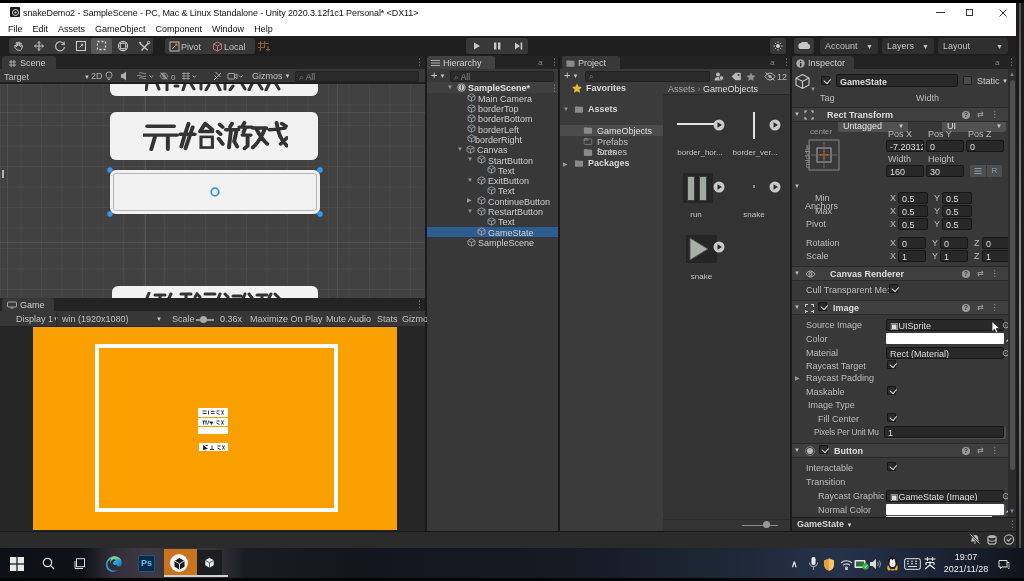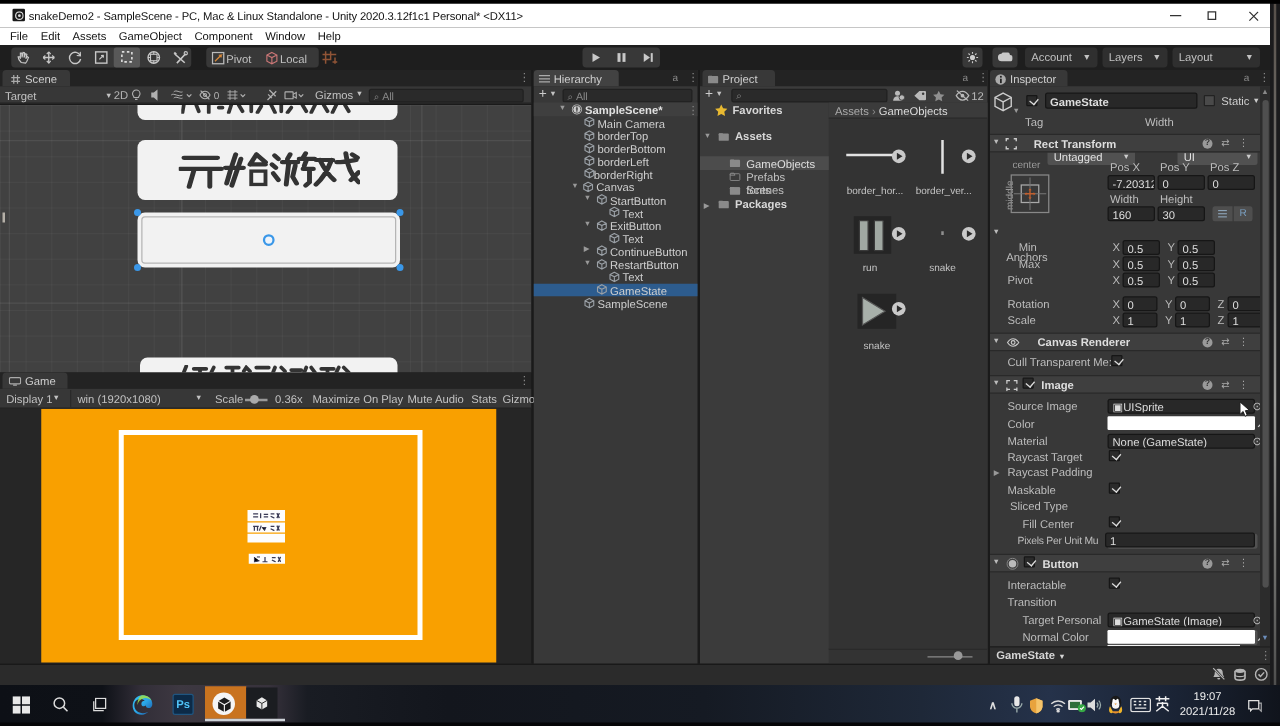--- a/index.html
+++ b/index.html
@@ -254,21 +254,21 @@
 <div class="abs row t" style="left:7px;top:300px;gap:3px;">
       <svg width="10" height="8" viewBox="0 0 10 8" fill="none" stroke="#aaa" stroke-width="1">
         <rect x="0.5" y="1" width="9" height="5" rx="1"></rect>
         <path d="M3.5 7 h3"></path>
       </svg>
       <span style="color:#d0d0d0;">Game</span>
     </div>
 <div class="abs dim" style="left:415px;top:299px;font-size:9px;">⋮</div>
 
 <div class="abs" style="left:0;top:311px;width:425px;height:16px;background:#373737;border-bottom:1px solid #232323;"></div>
-<div class="abs row" style="left:5px;top:314px;gap:0;">
+<div class="abs row" style="left:16px;top:314px;gap:0;">
       <span class="t">Display 1</span>
       <span class="t" style="font-size:6px;">▼</span>
     </div>
 <div class="abs" style="left:56px;top:312px;width:1px;height:14px;background:#2a2a2a;"></div>
 <div class="abs row" style="left:62px;top:314px;width:100px;justify-content:space-between;">
       <span class="t">win (1920x1080)</span>
       <span class="t" style="font-size:6px;">▼</span>
     </div>
 <div class="abs t" style="left:172px;top:314px;">Scale</div>
 <div class="abs" style="left:196px;top:319px;width:18px;height:1.5px;background:#999;"></div>
@@ -671,29 +671,29 @@
     </div>
 <div class="abs lbl" style="left:806px;top:320px;">Source Image</div>
 <div class="fld" style="left:886px;top:319px;width:118px;">▣UISprite</div>
 <div class="abs" style="left:1002px;top:320px;font-size:9px;color:#bbb;">⊙</div>
 <div class="abs lbl" style="left:806px;top:334px;">Color</div>
 <div class="abs" style="left:886px;top:333px;width:118px;height:11px;background:#fff;border-radius:1px;"></div>
 <svg class="abs" style="left:1005px;top:333px;" width="9" height="10" viewBox="0 0 9 10" fill="none" stroke="#ccc" stroke-width="1.1">
       <path d="M1.5 8.5 L5.5 4.5 M4.5 3.5 L7 1 L8.5 2.5 L6 5"></path>
     </svg>
 <div class="abs lbl" style="left:806px;top:348px;">Material</div>
-<div class="fld" style="left:886px;top:347px;width:118px;">None (GameState)</div>
+<div class="fld" style="left:886px;top:347px;width:118px;">Rect (Material)</div>
 <div class="abs" style="left:1002px;top:348px;font-size:9px;color:#bbb;">⊙</div>
 <div class="abs lbl" style="left:806px;top:361px;">Raycast Target</div>
 <div class="abs chk" style="left:887px;top:360px;"></div>
 <div class="abs" style="left:795px;top:374px;font-size:6px;color:#999;">▶</div>
 <div class="abs lbl" style="left:806px;top:373px;text-align:right;">Raycast Padding</div>
 <div class="abs lbl" style="left:806px;top:387px;">Maskable</div>
 <div class="abs chk" style="left:887px;top:386px;"></div>
-<div class="abs lbl" style="left:808px;top:400px;">Sliced Type</div>
+<div class="abs lbl" style="left:808px;top:400px;">Image Type</div>
 <div class="drp" style="left:886px;top:399px;width:120px;">Sliced<span class="car">▼</span></div>
 <div class="abs lbl" style="left:818px;top:414px;">Fill Center</div>
 <div class="abs chk" style="left:887px;top:413px;"></div>
 <div class="abs lbl" style="left:814px;top:427px;font-size:8.3px;letter-spacing:-0.2px;">Pixels Per Unit Mu</div>
 <div class="fld" style="left:884px;top:426px;width:120px;">1</div>
 
 <div class="abs" style="left:792px;top:443px;width:224px;height:15px;background:#3f3f3f;border-top:1px solid #292929;border-bottom:1px solid #292929;"></div>
 <div class="abs" style="left:794px;top:447px;font-size:6px;color:#bbb;">▼</div>
 <svg class="abs" style="left:805px;top:446px;" width="10" height="10" viewBox="0 0 10 10">
       <circle cx="5" cy="5" r="3" fill="#bbb"></circle>
@@ -703,21 +703,21 @@
 <div class="abs lbl" style="left:834px;top:446px;color:#dedede;font-weight:bold;">Button</div>
 <div class="hic" style="left:962px;top:446px;width:50px;">
       <span style="width:8px;height:8px;border-radius:50%;background:#9a9a9a;color:#333;font-size:7px;line-height:8px;text-align:center;font-weight:bold;">?</span>
       <span>⇄</span>
       <span>⋮</span>
     </div>
 <div class="abs lbl" style="left:806px;top:463px;">Interactable</div>
 <div class="abs chk" style="left:887px;top:462px;"></div>
 <div class="abs lbl" style="left:806px;top:477px;">Transition</div>
 <div class="drp" style="left:886px;top:476px;width:120px;">Color Tint<span class="car">▼</span></div>
-<div class="abs lbl" style="left:818px;top:491px;">Target Personal</div>
+<div class="abs lbl" style="left:818px;top:491px;">Raycast Graphic</div>
 <div class="fld" style="left:886px;top:490px;width:118px;">▣GameState (Image)</div>
 <div class="abs" style="left:1002px;top:491px;font-size:9px;color:#bbb;">⊙</div>
 <div class="abs lbl" style="left:818px;top:505px;">Normal Color</div>
 <div class="abs" style="left:886px;top:504px;width:118px;height:11px;background:#fff;border-radius:1px;"></div>
 <div class="abs" style="left:886px;top:516px;width:106px;height:1.5px;background:#f2f2f2;"></div>
 <svg class="abs" style="left:1005px;top:504px;" width="9" height="10" viewBox="0 0 9 10" fill="none" stroke="#ccc" stroke-width="1.1">
       <path d="M1.5 8.5 L5.5 4.5 M4.5 3.5 L7 1 L8.5 2.5 L6 5"></path>
     </svg>
 
 <div class="abs" style="left:792px;top:517px;width:224px;height:14px;background:#2e2e2e;border-top:1px solid #1d1d1d;"></div>

